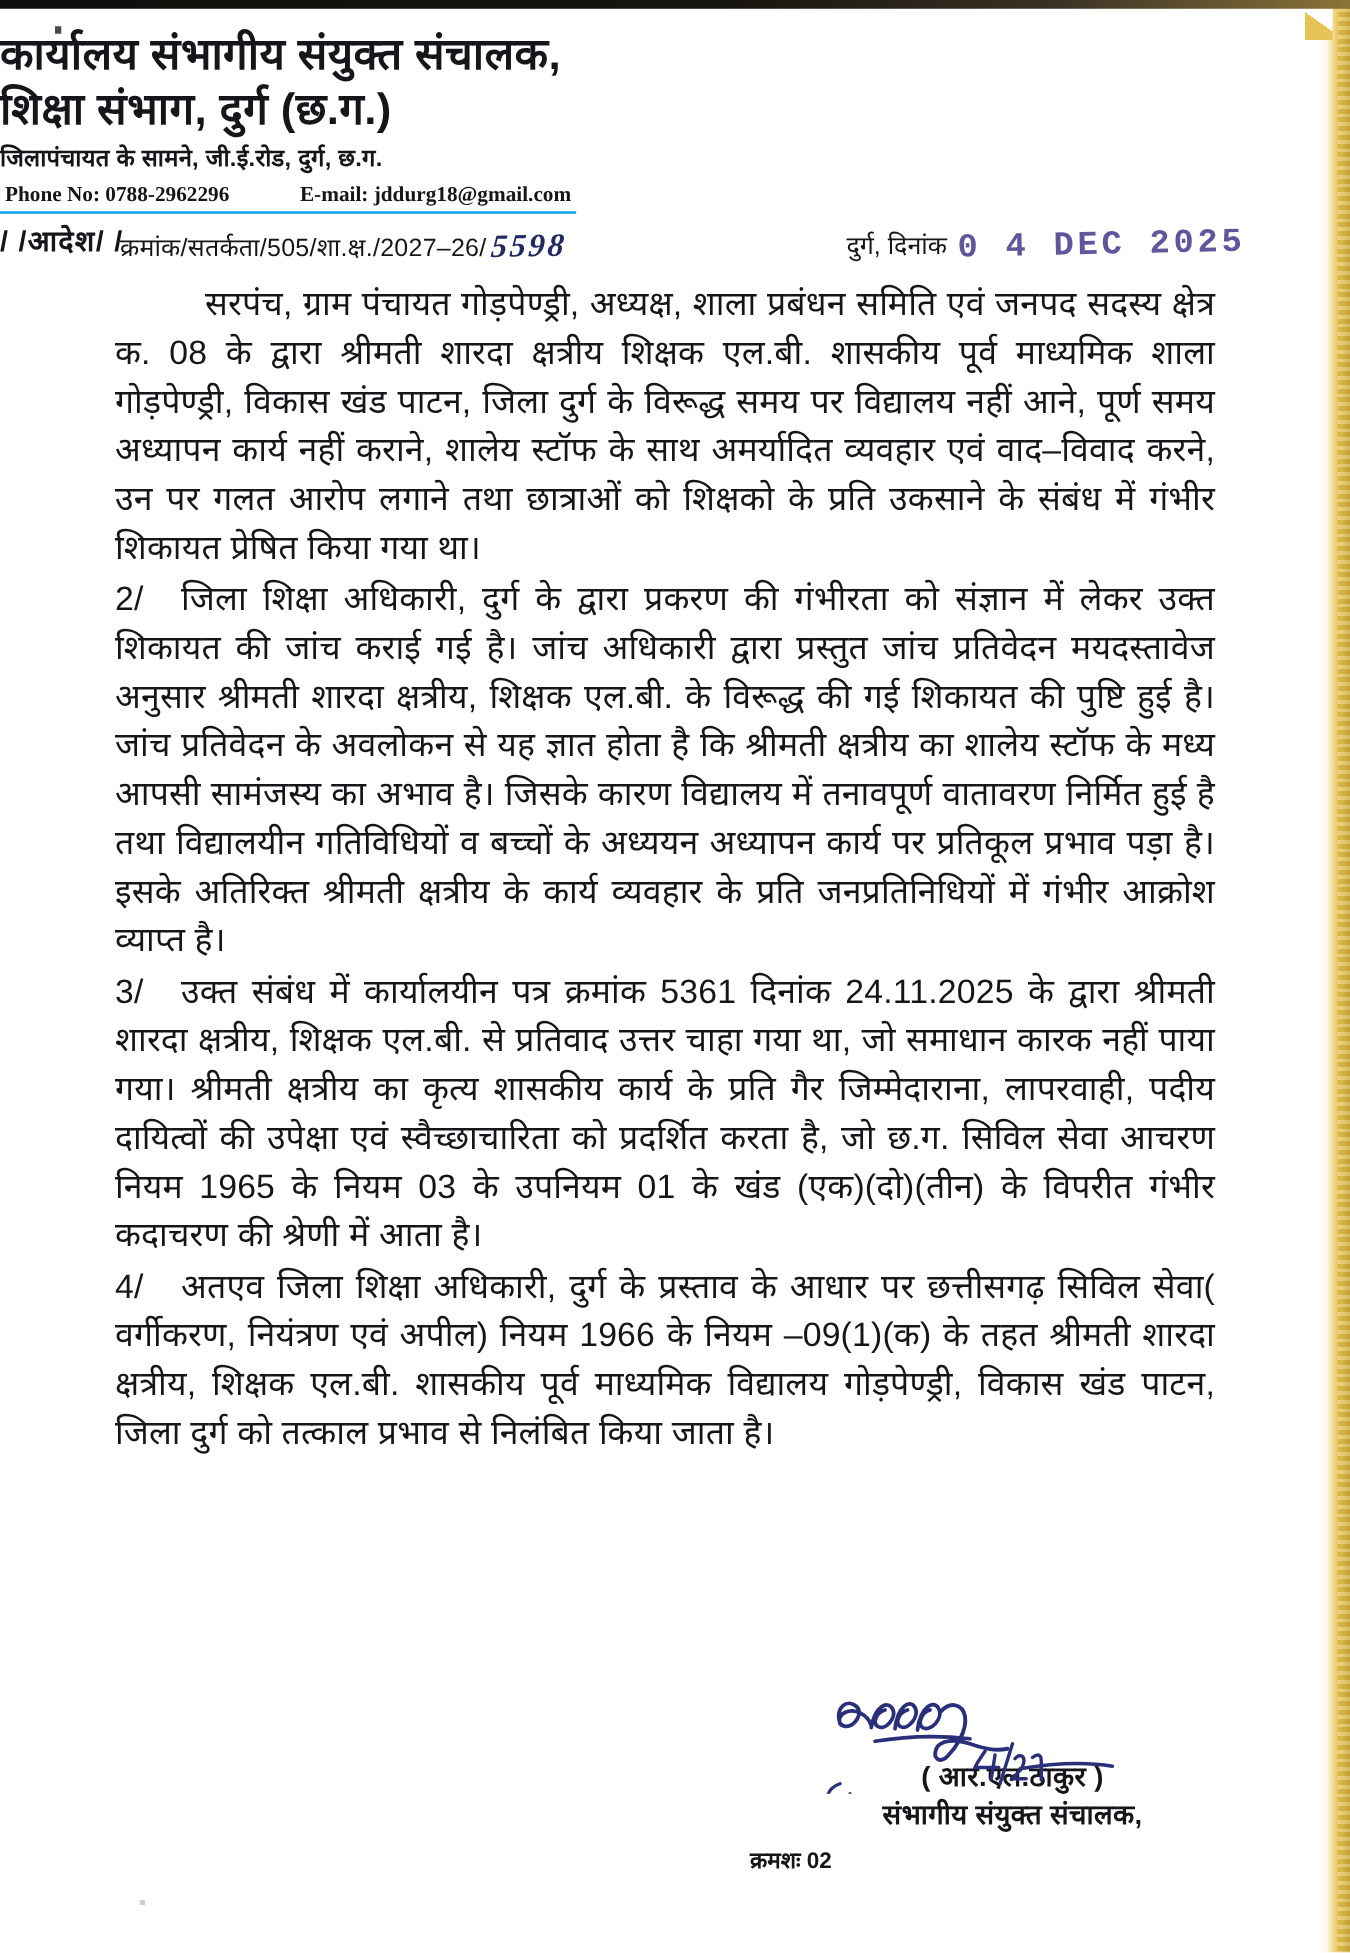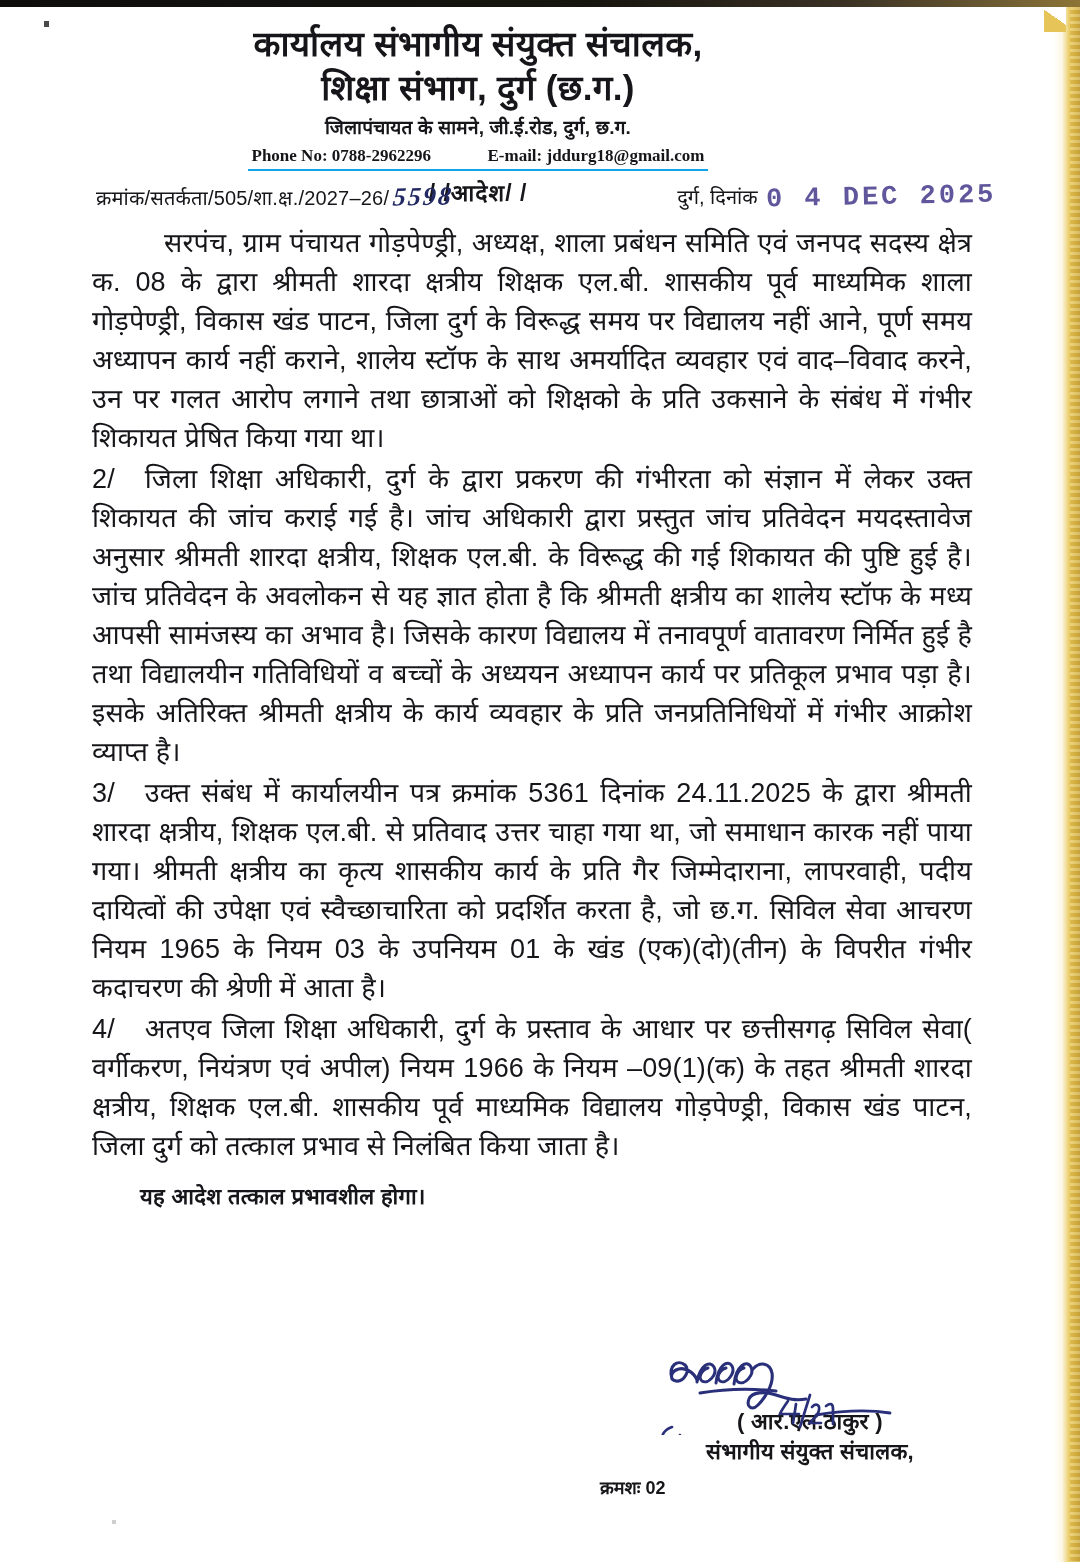--- a/index.html
+++ b/index.html
@@ -64,21 +64,21 @@
     position: absolute;
     inset: 0;
     padding: 0;
   }
 
   
   .letterhead {
     position: absolute;
     left: 0; top: 22px;
     width: 956px;
-    text-align: center;
+    text-align: left;
   }
   .lh-line1, .lh-line2 {
     font-weight: bold;
     font-size: 35px;
     line-height: 44px;
     letter-spacing: 0.3px;
   }
   .lh-address {
     font-weight: bold;
     font-size: 19px;
@@ -241,21 +241,20 @@
 
     <p class="para">
       <span class="num">3/</span><span>उक्त संबंध में कार्यालयीन पत्र क्रमांक 5361 दिनांक 24.11.2025 के द्वारा श्रीमती शारदा क्षत्रीय, शिक्षक एल.बी. से प्रतिवाद उत्तर चाहा गया था, जो समाधान कारक नहीं पाया गया। श्रीमती क्षत्रीय का कृत्य शासकीय कार्य के प्रति गैर जिम्मेदाराना, लापरवाही, पदीय दायित्वों की उपेक्षा एवं स्वैच्छाचारिता को प्रदर्शित करता है, जो छ.ग. सिविल सेवा आचरण नियम 1965 के नियम 03 के उपनियम 01 के खंड (एक)(दो)(तीन) के विपरीत गंभीर कदाचरण की श्रेणी में आता है।</span>
     </p>
 
     <p class="para">
       <span class="num">4/</span><span>अतएव जिला शिक्षा अधिकारी, दुर्ग के प्रस्ताव के आधार पर छत्तीसगढ़ सिविल सेवा( वर्गीकरण, नियंत्रण एवं अपील) नियम 1966 के नियम –09(1)(क) के तहत श्रीमती शारदा क्षत्रीय, शिक्षक एल.बी. शासकीय पूर्व माध्यमिक विद्यालय गोड़पेण्ड्री, विकास खंड पाटन, जिला दुर्ग को तत्काल प्रभाव से निलंबित किया जाता है।</span>
     </p>
 
 
-    <div class="closing">यह आदेश तत्काल प्रभावशील होगा।</div>
   </div>
 
   <div class="sign-block">
 
     <div class="sign-svg-wrap">
       <svg width="330" height="86" viewBox="0 0 330 86" style="position:absolute;left:0;top:-6px;">
 
         <path class="sign-ink" stroke-width="3.1" stroke-linecap="round" d="M18,30 C14,16 24,10 31,16 C37,21 30,33 22,32 C16,31 16,24 22,21 C30,17 40,23 43,31"></path>
         <path class="sign-ink" stroke-width="3" stroke-linecap="round" d="M43,33 C46,16 56,11 60,18 C64,25 54,36 48,32 C44,29 47,21 54,19"></path>
         <path class="sign-ink" stroke-width="3" stroke-linecap="round" d="M62,34 C64,16 74,10 78,17 C82,24 72,36 66,32 C62,29 65,21 72,19"></path>

